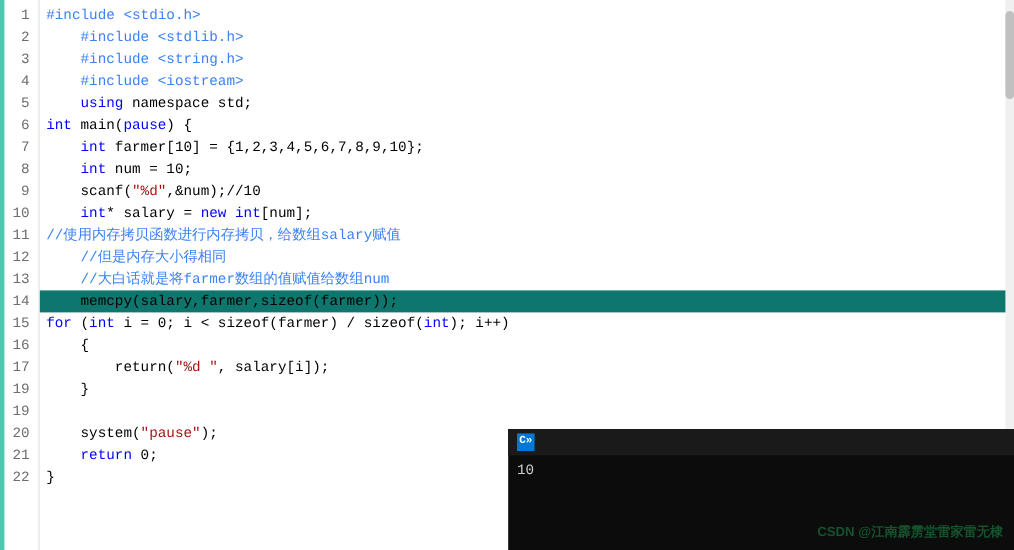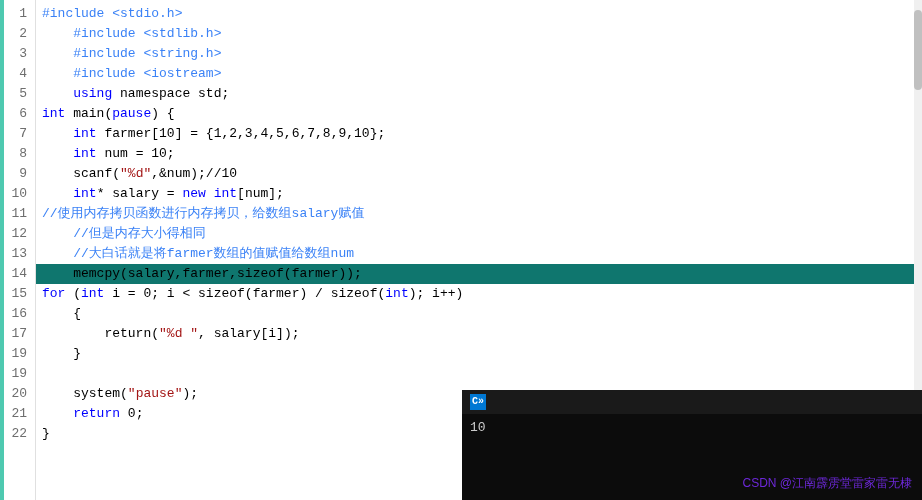--- a/index.html
+++ b/index.html
@@ -122,24 +122,25 @@
       padding: 4px 8px;
       line-height: 1.6;
       color: #cccccc;
     }
 
     
     .watermark {
       position: absolute;
       bottom: 8px;
       right: 10px;
-      color: #6d28d9;
+      color: #14532d;
       font-size: 12px;
       z-index: 20;
       font-family: Arial, sans-serif;
+      font-weight: bold;
     }
 
     .scrollbar-right {
       width: 8px;
       background: #f0f0f0;
       position: absolute;
       right: 0;
       top: 0;
       bottom: 0;
     }

